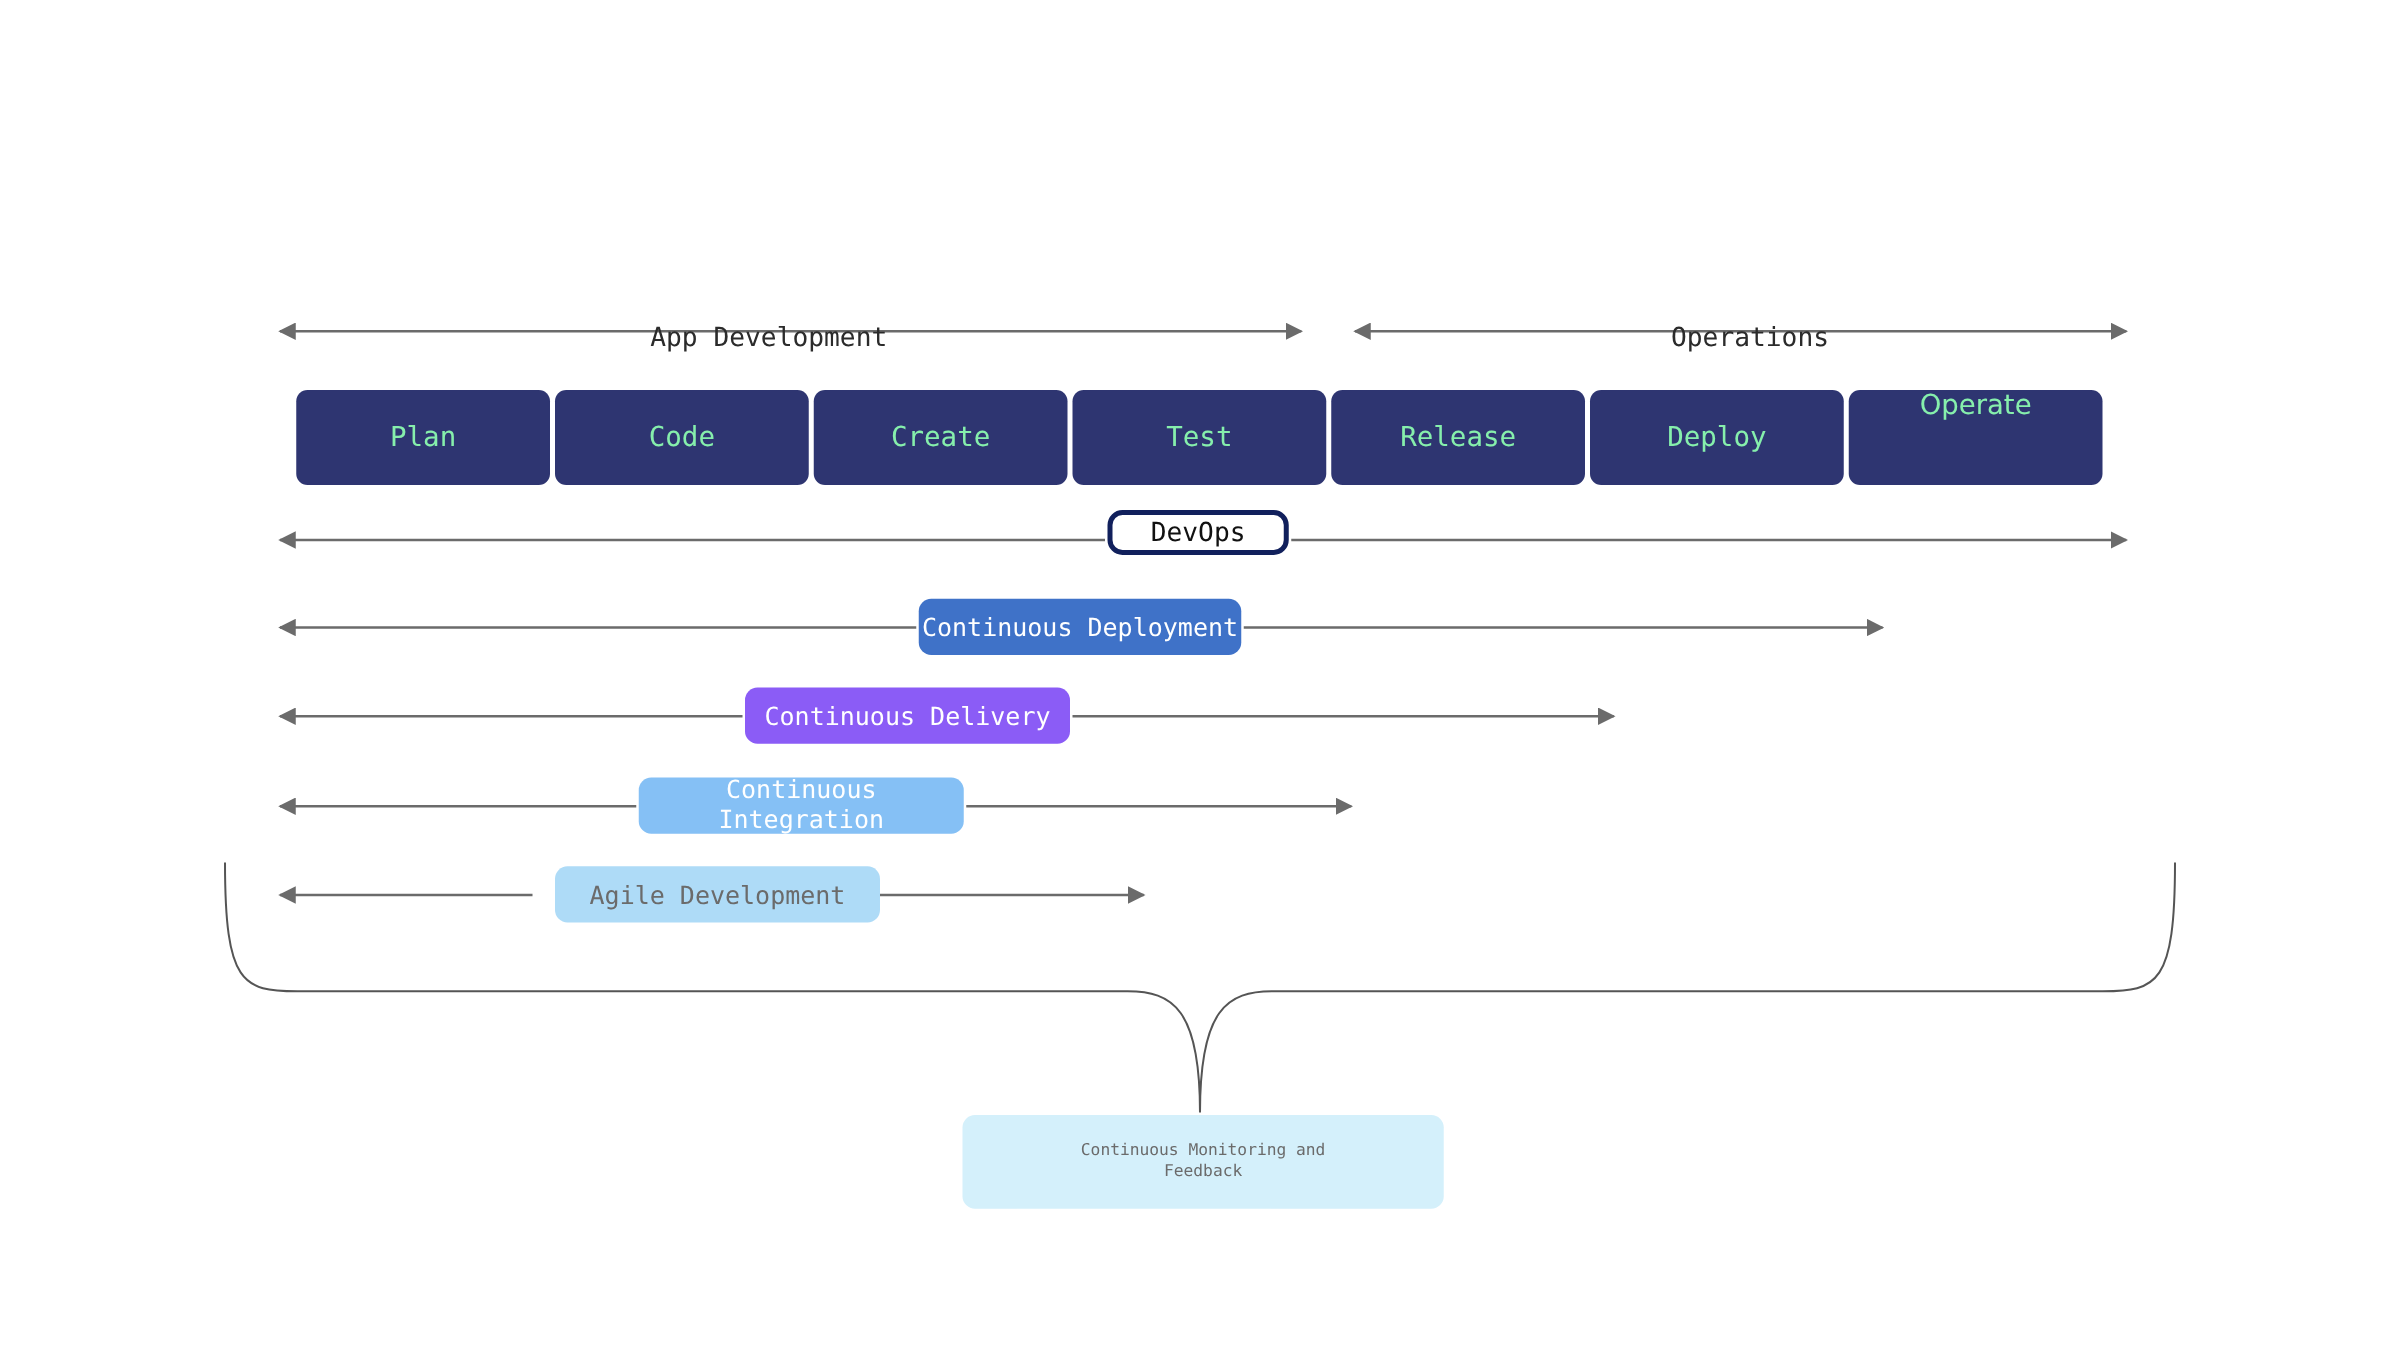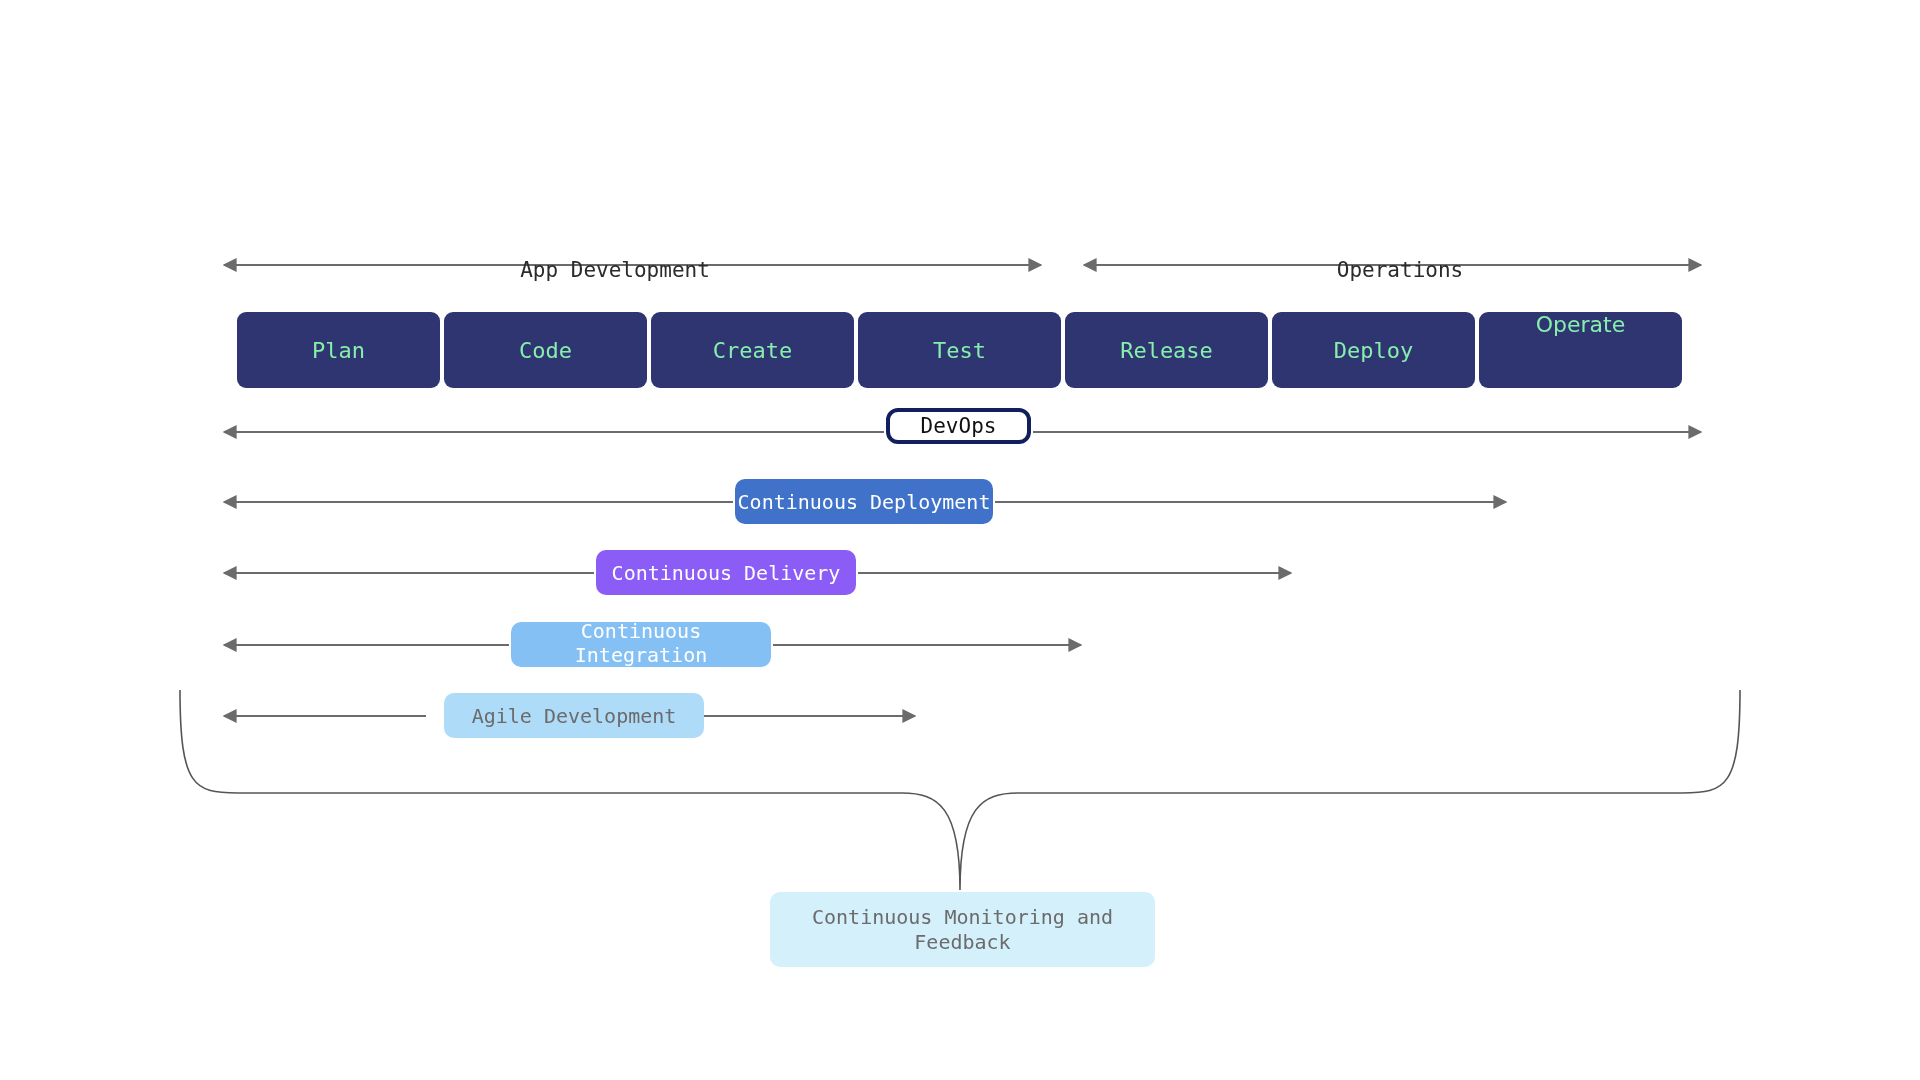--- a/index.html
+++ b/index.html
@@ -126,21 +126,21 @@
   #monitoring-box {
     position: absolute;
     left: 770px;
     top: 892px;
     width: 385px;
     height: 75px;
     background: #d4f0fb;
     border-radius: 10px;
     color: #6b6b6b;
     font-family: "DejaVu Sans Mono", monospace;
-    font-size: 20px;
+    font-size: 13px;
     line-height: 1.25;
     display: flex;
     align-items: center;
     justify-content: center;
     text-align: center;
     box-sizing: border-box;
     padding: 0 14px;
   }
 </style>
 </head>

